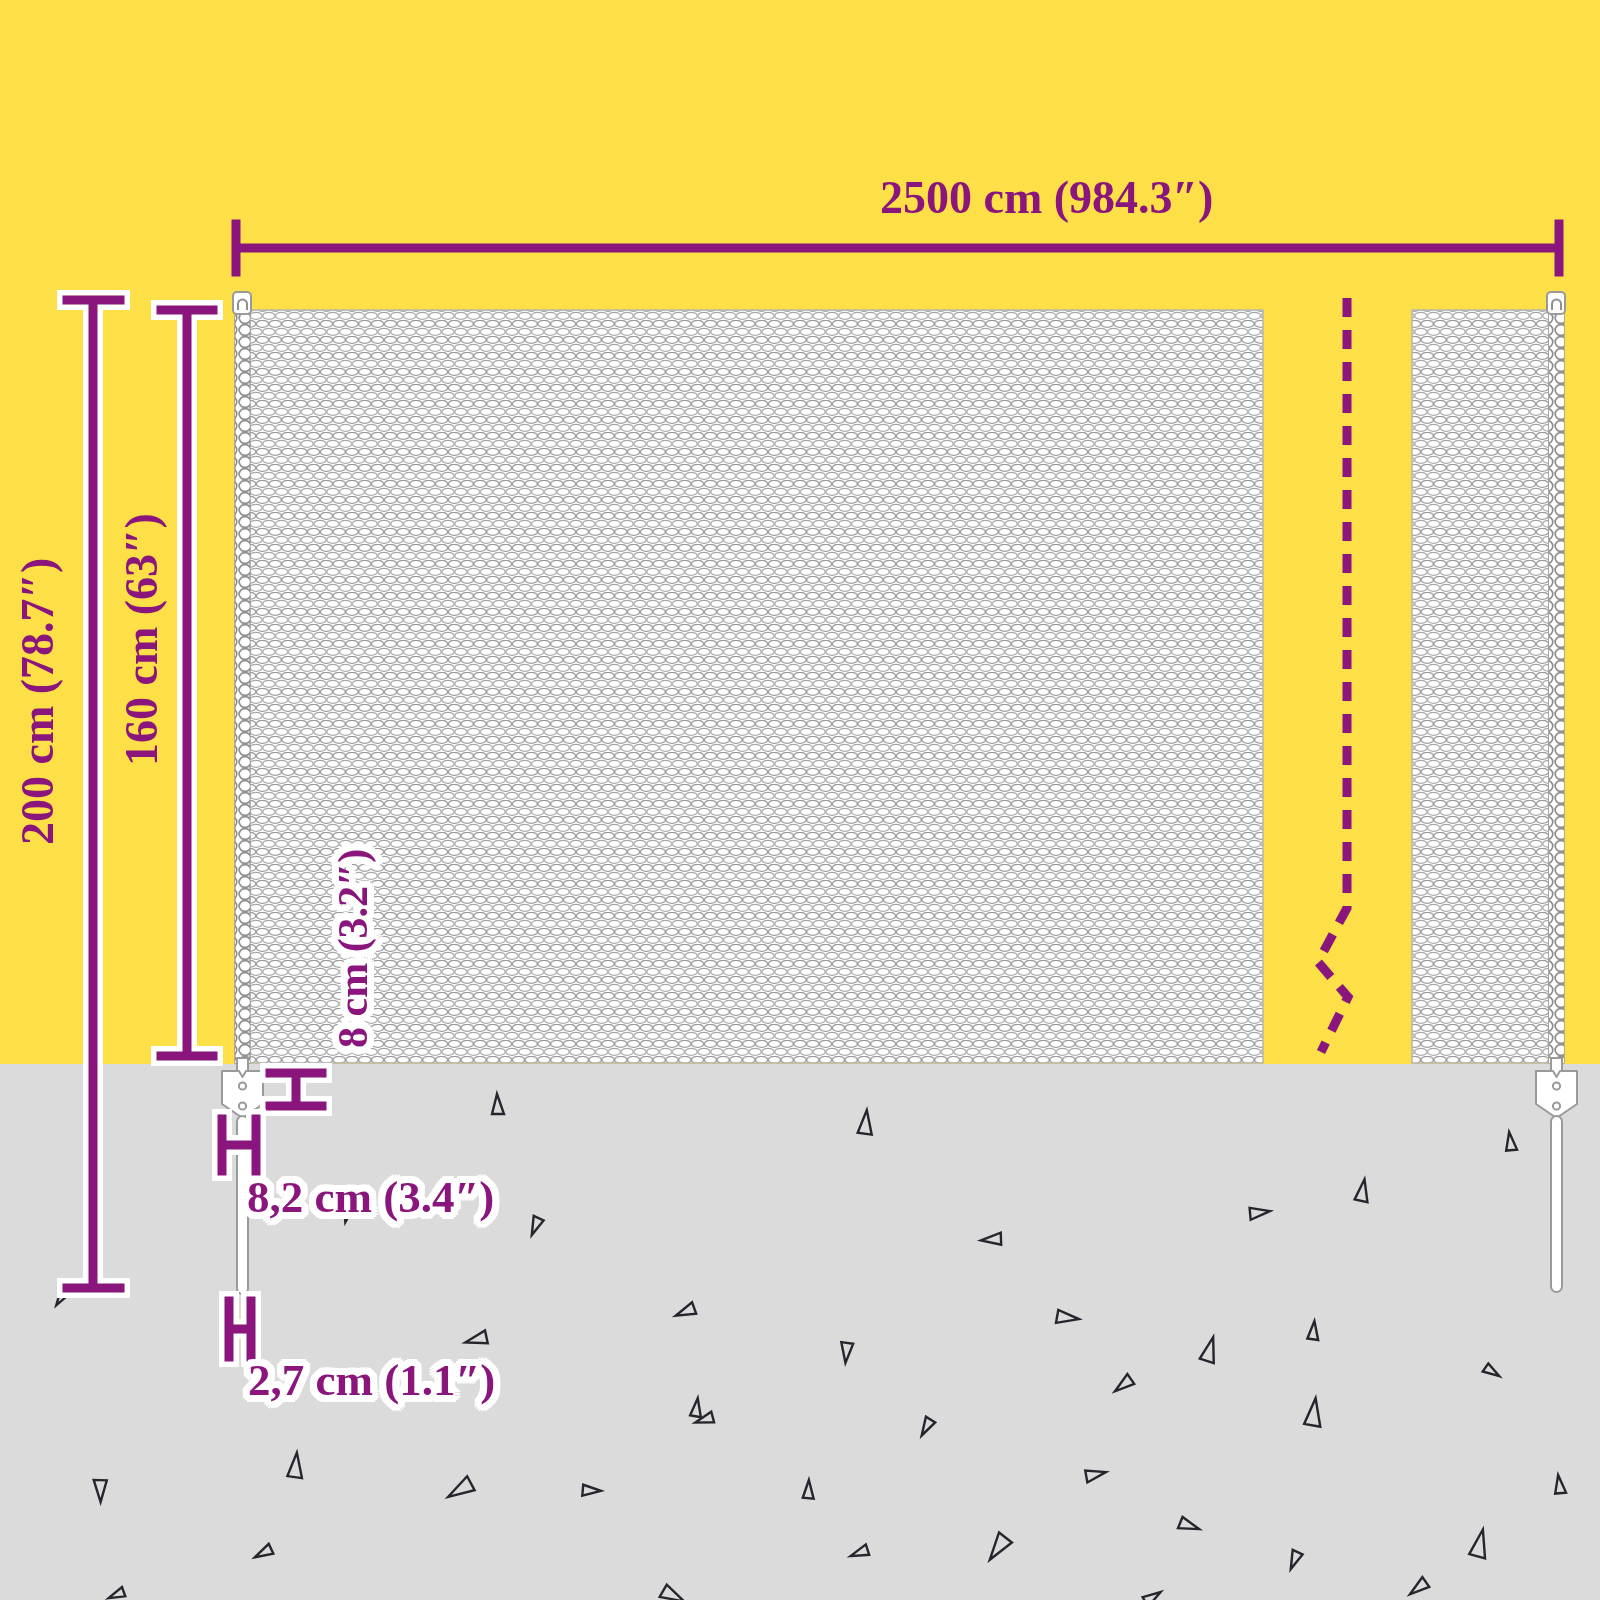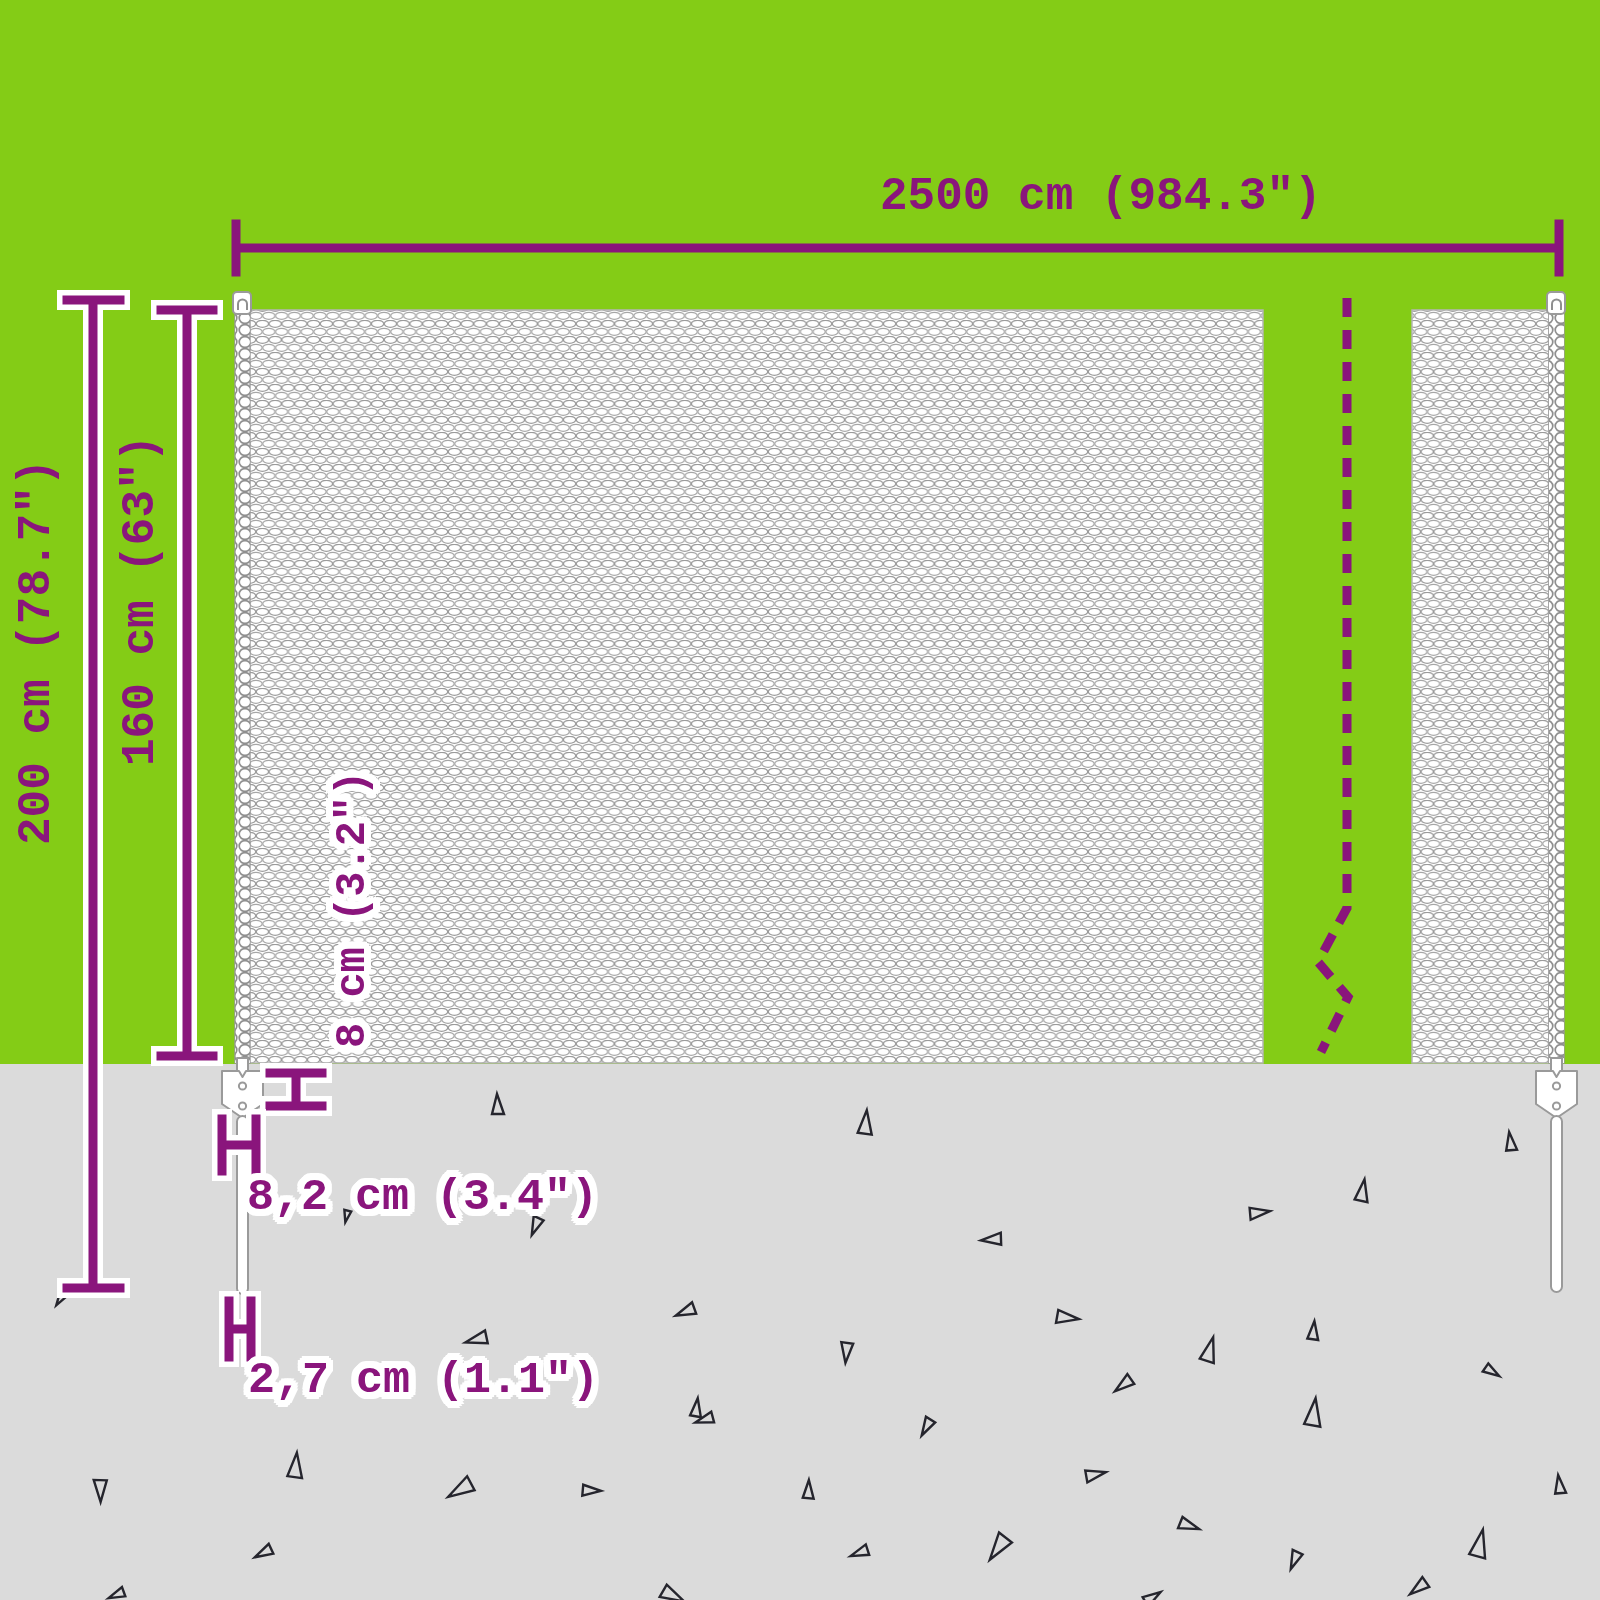--- a/index.html
+++ b/index.html
@@ -1,17 +1,17 @@
 <!DOCTYPE html>
 <html style="--dimension: #8A157C; --ground: #DBDBDB; --mesh: #9B9B9B; --triangle: #25252d;"><head>
 <meta charset="utf-8">
 <style>
   html,body{margin:0;padding:0;background:#fff;}
-  #canvas{position:relative;width:1600px;height:1600px;overflow:hidden;background:#84cc16;
-          font-family:Liberation Mono, monospace;}
+  #canvas{position:relative;width:1600px;height:1600px;overflow:hidden;background:#fde047;
+          font-family:Liberation Serif, serif;}
   #scene{position:absolute;left:0;top:0;width:1600px;height:1600px;}
 
   
   .dimhalo{stroke:#fff;stroke-width:20;fill:none;stroke-linecap:square;}
   .dimline{stroke:var(--dimension,#8A157C);stroke-width:9;fill:none;stroke-linecap:square;}
   .dashline{stroke:var(--dimension,#8A157C);stroke-width:9;fill:none;stroke-dasharray:19 13;}
   .mesh-edge{stroke:#b5b5b5;stroke-width:1.5;fill:none;}
   .postpart{fill:#fff;stroke:#9a9a9a;stroke-width:2;stroke-linejoin:round;}
   .hole{fill:#fff;stroke:#9a9a9a;stroke-width:2;}
   .tri{fill:none;stroke:var(--triangle,#25252d);stroke-width:2.4;stroke-linejoin:miter;vector-effect:non-scaling-stroke;}

